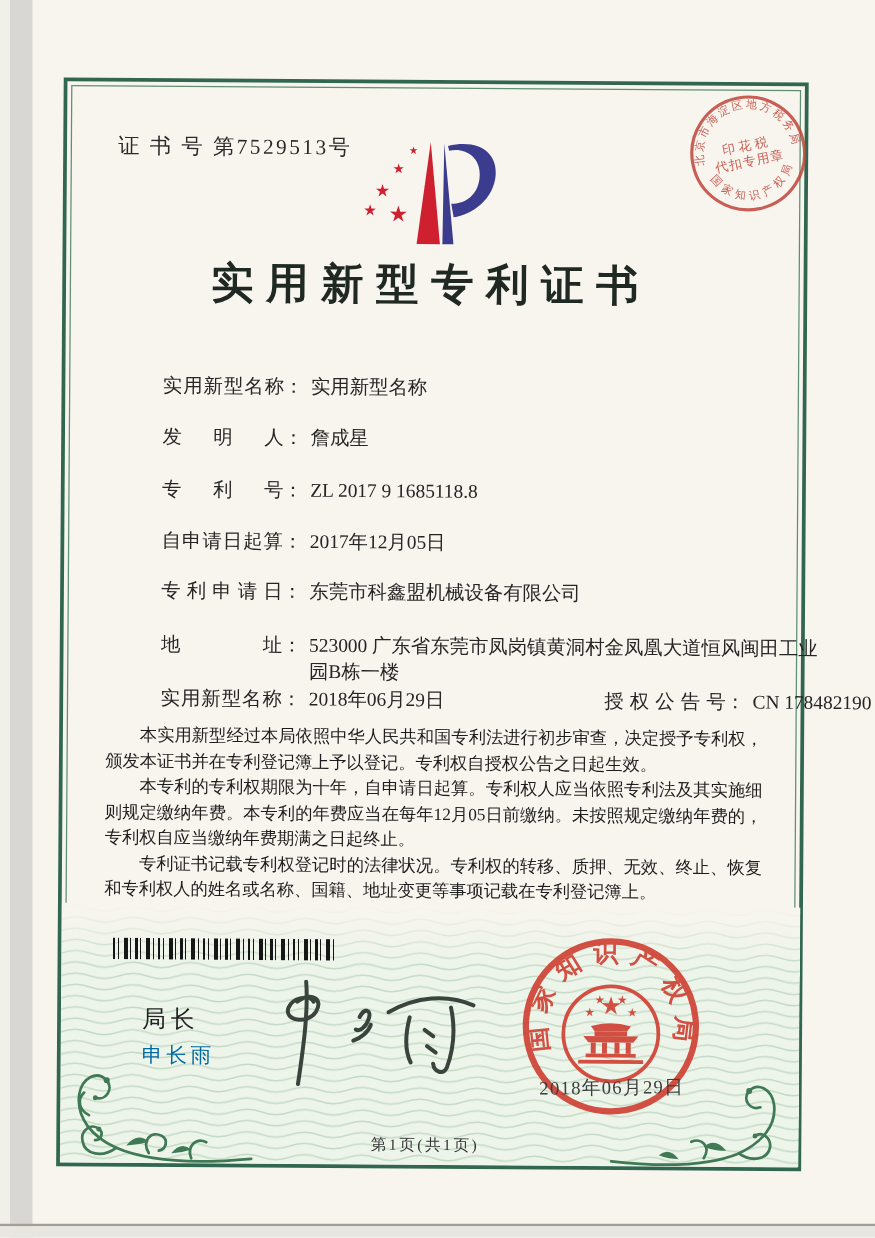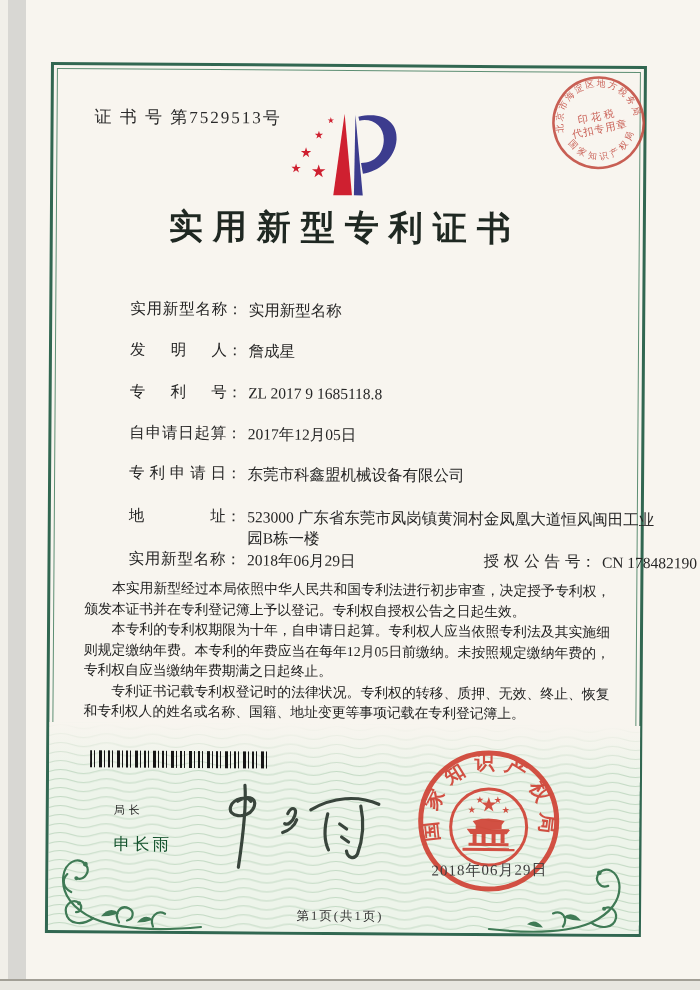--- a/index.html
+++ b/index.html
@@ -28,23 +28,23 @@
              color:#1d1d1d;text-align:justify;}
   .body-text p{margin:0;text-indent:2em;}
   .green-band{position:absolute;left:54px;top:722px;width:591px;height:208px;overflow:hidden;}
   .band-fade{position:absolute;left:0;top:0;width:100%;height:48px;
              background:linear-gradient(#f8f5ef,rgba(248,245,239,0));}
   .barcode{position:absolute;left:95px;top:750px;width:178px;height:17px;
            background:repeating-linear-gradient(90deg,#161616 0 2px,transparent 2px 4px,
            #161616 4px 5px,transparent 5px 9px,#161616 9px 12px,transparent 12px 14px,
            #161616 14px 15px,transparent 15px 18px);}
   .director-title{position:absolute;left:119px;top:802px;font-family:"Liberation Sans","DejaVu Sans",sans-serif;
-           font-size:11px;font-weight:500;letter-spacing:4px;color:#222;}
+           font-size:19px;font-weight:500;letter-spacing:4px;color:#222;}
   .director-name{position:absolute;left:119px;top:833px;font-family:"Liberation Sans","DejaVu Sans",sans-serif;
-           font-size:16.5px;font-weight:500;letter-spacing:3px;color:#14532d;}
+           font-size:16.5px;font-weight:500;letter-spacing:3px;color:#0369a1;}
   .signature{position:absolute;left:198px;top:778px;}
   .big-seal{position:absolute;left:420px;top:744px;opacity:.88;}
   .seal-date{position:absolute;left:419px;top:858px;width:152px;text-align:center;
              font-size:15px;letter-spacing:1px;color:#3d3d3d;transform:rotate(-1deg);}
   .footer{position:absolute;left:51px;top:906px;width:590px;text-align:center;
           font-size:12.5px;color:#333;letter-spacing:2px;}
   .orn-left{position:absolute;left:55px;top:836px;}
   .orn-right{position:absolute;left:491px;top:846px;transform:scaleX(-1);}
 </style>
 </head>

